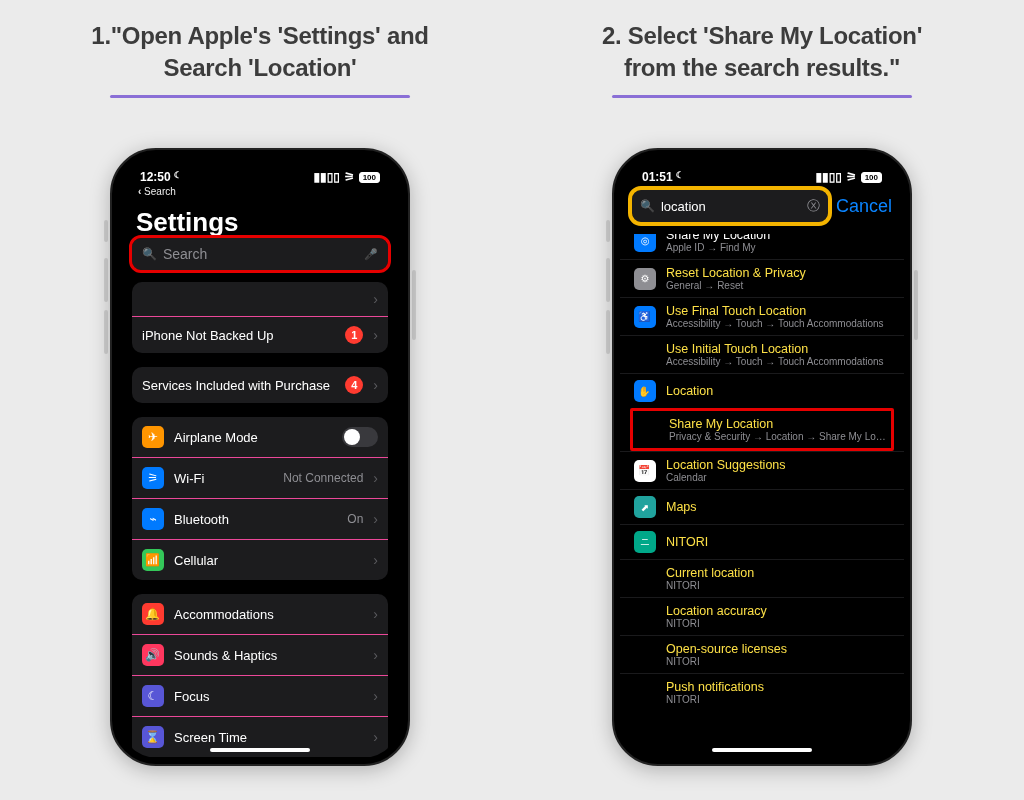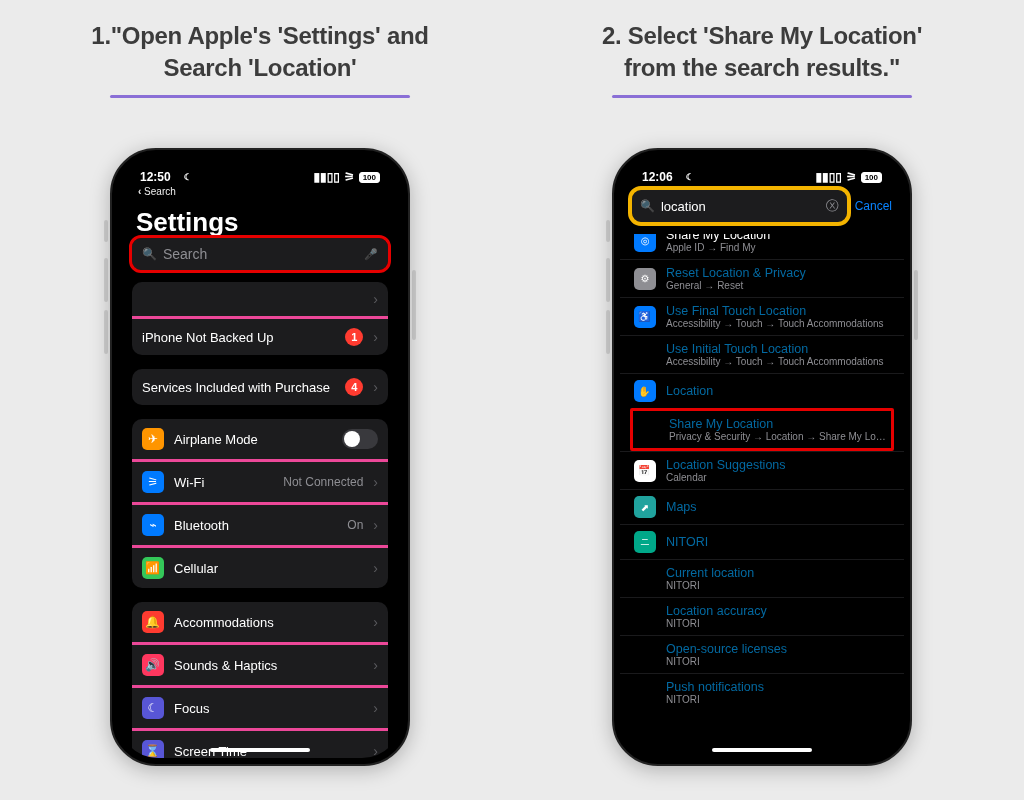--- a/index.html
+++ b/index.html
@@ -74,21 +74,21 @@
     padding: 14px 22px 2px;
     font-size: 12px;
     font-weight: 600;
   }
   .sb-right-icons { display: flex; gap: 4px; align-items: center; }
   .battery {
     border: 1px solid #fff; border-radius: 3px;
     font-size: 8px; padding: 0 3px; font-weight: 700;
     background: #fff; color: #000;
   }
-  .sb-left-group { display:flex; align-items:center; gap:13px;}
+  .sb-left-group { display:flex; gap:3px;}
   .moon { font-size: 9px; }
   .back-search {
     font-size: 10px;
     padding: 0 20px 6px;
     color: #eee;
   }
   .back-search::before { content: "‹ "; font-weight: 800; }
   .settings-title {
     font-size: 26px; font-weight: 700;
     padding: 4px 18px 0;
@@ -116,21 +116,21 @@
   .group {
     margin: 0 14px 14px;
     background: #1c1c1e;
     border-radius: 10px;
     overflow: hidden;
   }
   .row {
     display: flex; align-items: center;
     padding: 9px 10px;
     gap: 10px;
-    border-top: 3px solid #ec4899;
+    border-top: 1px solid #ec4899;
     font-size: 13px;
     position: relative;
   }
   .row:first-child { border-top: none; }
   .row .label { flex: 1; color: #fff; }
   .row .detail { color: #8e8e93; font-size: 12px; }
   .chev { color: #5a5a5e; font-size: 14px; }
   .iconbox {
     width: 22px; height: 22px; border-radius: 5px;
     display: flex; align-items: center; justify-content: center;
@@ -173,35 +173,35 @@
   .search-field {
     flex: 1;
     background: #1c1c1e;
     border-radius: 9px;
     height: 32px;
     display: flex; align-items: center;
     padding: 0 8px; gap: 6px;
   }
   .search-field .txt { flex: 1; color: #fff; font-size: 13px; }
   .clear-btn { color: #8e8e93; font-size: 13px; }
-  .cancel { color: #0a84ff; font-size: 12px; }
+  .cancel { color: #0a84ff; font-size: 18px; }
   .result-list { margin: 0 0 0 0; }
   .result-row {
     display: flex; align-items: center; gap: 10px;
     padding: 6px 14px;
     border-top: 1px solid #1a1a1c;
   }
   .result-row:first-child { border-top: none; }
   .rr-icon {
     width: 22px; height: 22px; border-radius: 5px;
     flex-shrink: 0;
     display:flex;align-items:center;justify-content:center;font-size:10px;
   }
   .rr-text { flex: 1; min-width: 0; }
-  .rr-label { font-size: 12.5px; color: #0369a1; white-space: nowrap; overflow:hidden; text-overflow:ellipsis;}
+  .rr-label { font-size: 12.5px; color: #fde047; white-space: nowrap; overflow:hidden; text-overflow:ellipsis;}
   .rr-sub { font-size: 10px; color: #8e8e93; white-space: nowrap; overflow:hidden; text-overflow:ellipsis;}
   .rr-noicon { width:22px; flex-shrink:0; }
   .result-highlight {
     border: 3px solid #e60000;
     margin: 0 10px;
     border-radius: 2px;
   }
   .result-highlight .result-row { padding: 6px 4px; border-top:none;}
   .cutoff-top .rr-label { color:#fff; }
   .hidden-scroll { position:absolute; top:78px; left:0; right:0; bottom:10px; overflow:hidden;}
@@ -328,21 +328,21 @@
 
     <div class="home-indicator"></div>
   </div>
 </div>
 
 <div class="phone-mock phone2">
   <div class="dyn-island"></div>
   <div class="screen">
     <div class="statusbar">
       <div class="sb-left-group">
-        <span>12:06</span>
+        <span>01:51</span>
         <span class="moon">☾</span>
       </div>
       <div class="sb-right-icons">
         <span>▮▮▯▯</span>
         <span>⚞</span>
         <span class="battery">100</span>
       </div>
     </div>
 
     <div class="search-header">

